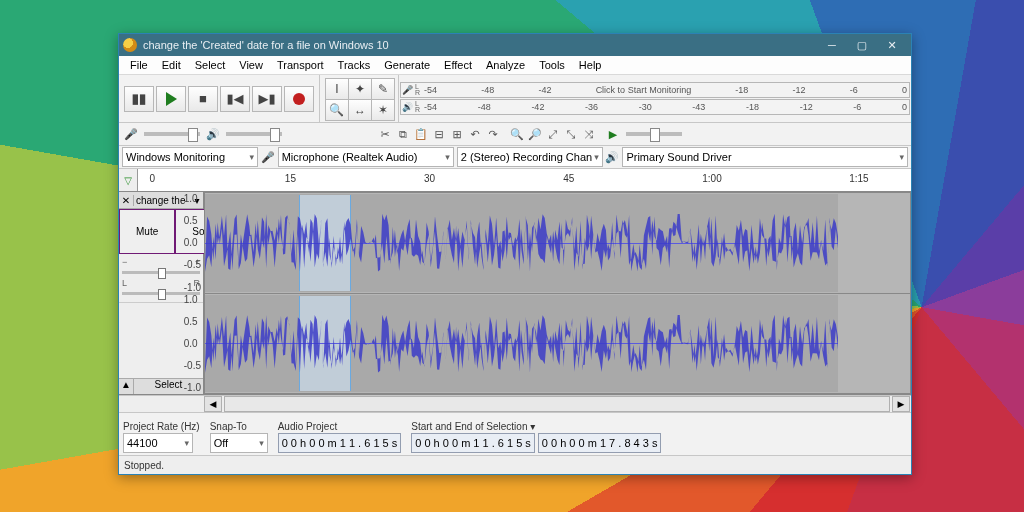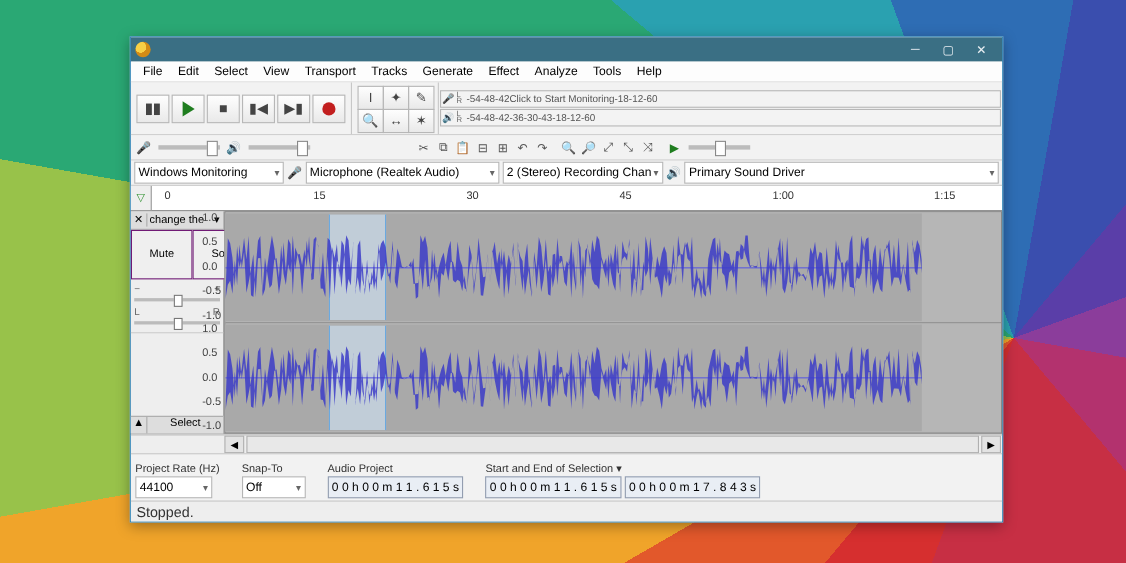--- a/index.html
+++ b/index.html
@@ -15,21 +15,21 @@
 .tbgroup{display:flex;align-items:center;padding:2px 4px;border-right:1px solid #c7c7c7}
 .tbgroup.last{border-right:none}
 .btn{width:28px;height:24px;background:linear-gradient(#fefefe,#e9e9e9);border:1px solid #b7b7b7;margin:1px;display:flex;align-items:center;justify-content:center;font-size:13px;color:#444}
 .btn.small{width:22px;height:20px;font-size:11px}
 .rec-dot{width:12px;height:12px;border-radius:50%;background:#c21f1f}
 .play-tri{width:0;height:0;border-style:solid;border-width:7px 0 7px 11px;border-color:transparent transparent transparent #1f7d1f}
 .meters{display:flex;flex-direction:column;gap:1px;padding:1px;flex:1}
 .meter{height:14px;border:1px solid #b7b7b7;background:#f3f3f3;display:flex;align-items:center;font-size:9px;color:#555}
 .meter .mic{width:14px;text-align:center}
 .meter .lr{display:flex;flex-direction:column;font-size:7px;line-height:6px;color:#666;margin-right:2px}
-.meter .scale{flex:1;padding:0 2px;display:flex;justify-content:flex-start}
+.meter .scale{flex:1;padding:0 2px;display:flex;justify-content:space-between}
 .tool-icons{display:grid;grid-template-columns:repeat(3,22px);grid-auto-rows:20px;gap:1px;padding:1px}
 .tool-icons .btn{width:22px;height:20px;margin:0;font-size:12px}
 .row2{display:flex;align-items:center;background:#f2f2f2;border-bottom:1px solid #c7c7c7;padding:0 3px;height:22px}
 .mini{width:16px;height:16px;display:flex;align-items:center;justify-content:center;margin:0 1px;font-size:11px;color:#555}
 .slider{width:56px;height:4px;background:#bcbcbc;position:relative;margin:0 4px}
 .slider .thumb{position:absolute;top:-4px;width:8px;height:12px;background:#fefefe;border:1px solid #888}
 .devicebar{display:flex;align-items:center;background:#f2f2f2;border-bottom:1px solid #c7c7c7;padding:1px 3px;height:20px;gap:3px}
 .combo{height:18px;background:#fff;border:1px solid #b5b5b5;display:flex;align-items:center;padding:0 3px;font-size:11px;min-width:40px}
 .combo .arrow{margin-left:auto;font-size:9px;color:#666}
 .ruler{height:22px;background:#fff;border-bottom:1px solid #888;position:relative;display:flex}
@@ -58,34 +58,35 @@
 .channel:last-child{border-bottom:none}
 .yaxis{position:absolute;left:-2px;top:0;height:100%;display:flex;flex-direction:column;justify-content:space-between;font-size:10px;color:#444;z-index:3}
 .yaxis span{background:rgba(238,238,238,.0);transform:translateX(-100%);padding-right:2px}
 .clip{position:absolute;left:0;right:72px;top:1px;bottom:1px;background:#a9a9a9}
 .clip .mid{position:absolute;left:0;right:0;top:50%;height:1px;background:#5a5ae0}
 .clip svg{position:absolute;left:0;top:0;width:100%;height:100%}
 .selection{position:absolute;top:1px;bottom:1px;background:rgba(210,230,248,.6);border-left:1px solid #6aa9e0;border-right:1px solid #6aa9e0}
 .hscroll{height:16px;background:#eee;border-top:1px solid #c7c7c7;display:flex;align-items:center}
 .hscroll .sbtn{width:16px;height:14px;background:#e3e3e3;border:1px solid #b0b0b0;margin:0 1px;font-size:9px;display:flex;align-items:center;justify-content:center}
 .hscroll .bar{flex:1;height:14px;background:#e8e8e8;border:1px solid #b0b0b0;margin:0 1px}
-.selbar{background:#f2f2f2;border-top:1px solid #c7c7c7;padding:2px 4px;display:flex;align-items:flex-end;gap:20px;height:38px}
+.selbar{background:#f2f2f2;border-top:1px solid #c7c7c7;padding:2px 4px;display:flex;align-items:flex-end;gap:10px;height:38px}
 .selgrp{display:flex;flex-direction:column;gap:1px}
 .selgrp label{font-size:10px;color:#333}
 .selgrp .fld{display:flex;gap:3px}
 .numf{height:18px;background:#e9eef5;border:1px solid #939db0;padding:0 3px;font-size:11px;display:flex;align-items:center}
-.status{height:18px;background:#eee;border-top:1px solid #c7c7c7;padding:0 5px;display:flex;align-items:center;font-size:13px;color:#333}
+.status{height:18px;background:#eee;border-top:1px solid #c7c7c7;padding:0 5px;display:flex;align-items:center;font-size:10px;color:#333}
 </style>
 </head>
 <body>
 
 <div class="desktop">
 <div class="window">
  <div class="titlebar">
   <div class="app-icon"></div>
+  <span>change the 'Created' date for a file on Windows 10</span>
   <div class="spacer"></div>
   <div class="tbtn">─</div>
   <div class="tbtn">▢</div>
   <div class="tbtn close">✕</div>
  </div>
 
  <div class="menubar">
   <span>File</span>
   <span>Edit</span>
   <span>Select</span>

